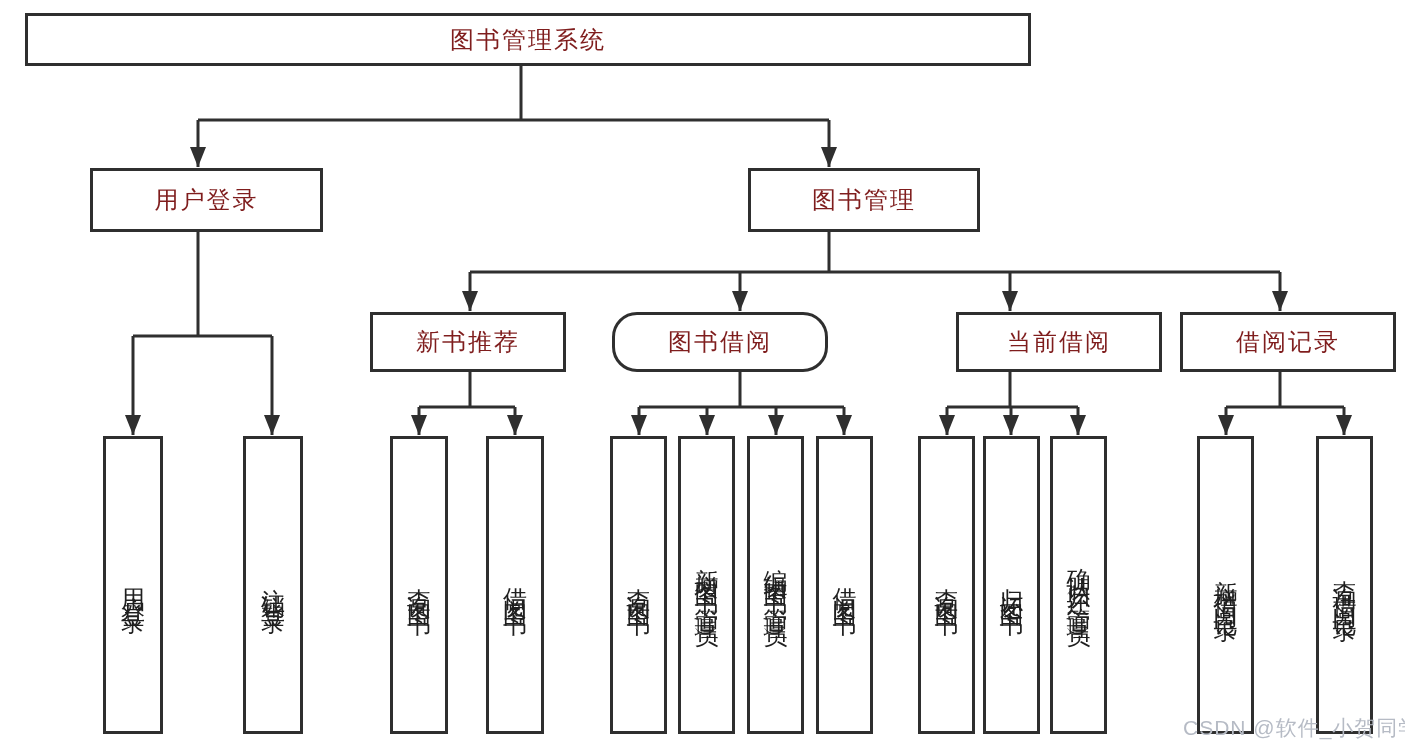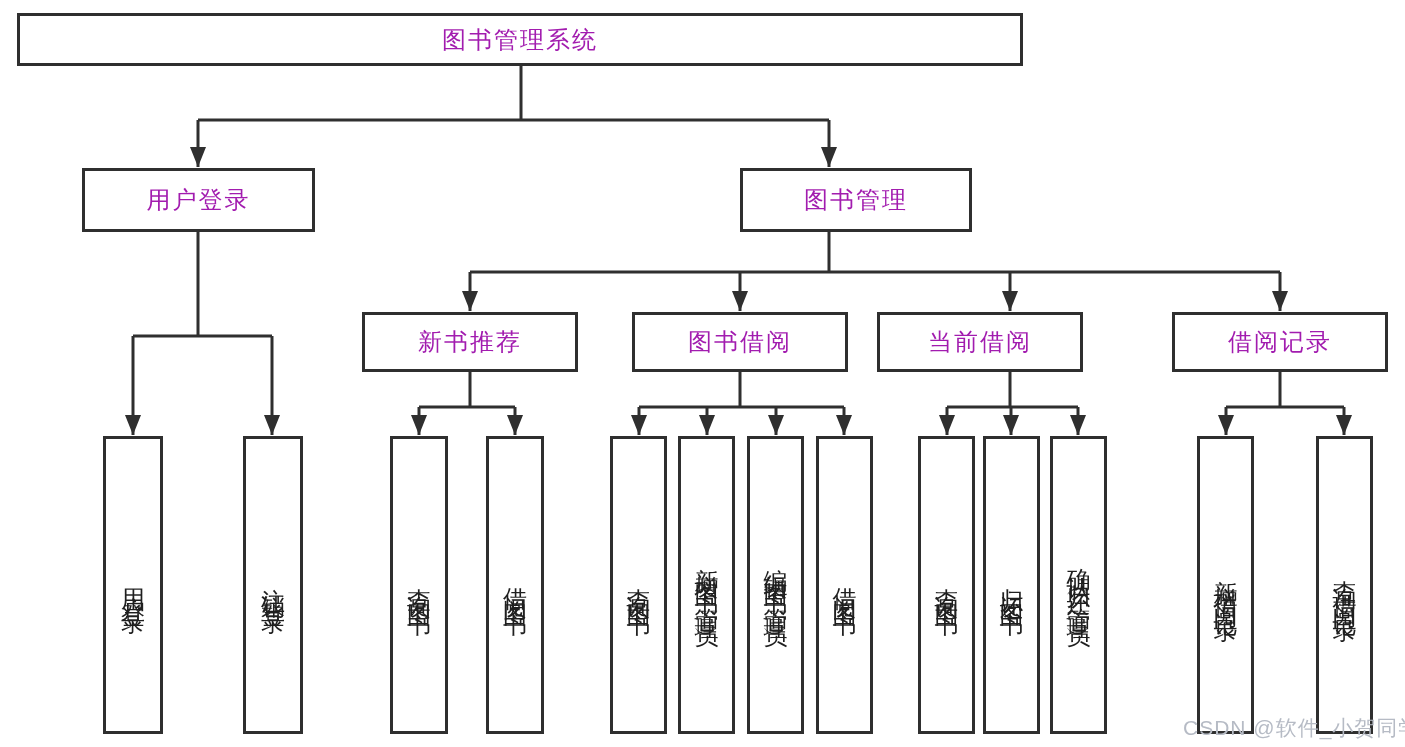--- a/index.html
+++ b/index.html
@@ -24,22 +24,23 @@
   .node {
     position: absolute;
     box-sizing: border-box;
     border: 3px solid #2f2f2f;
     background: #ffffff;
     display: flex;
     align-items: center;
     justify-content: center;
     font-size: 24px;
     letter-spacing: 2px;
-    color: #a21caf;
+    color: #7f1d1d;
     z-index: 2;
+    margin-left: 8px;
   }
   .leaf {
     position: absolute;
     box-sizing: border-box;
     border: 3px solid #2f2f2f;
     background: #ffffff;
     display: flex;
     align-items: center;
     justify-content: center;
     color: #1f1f1f;
@@ -112,23 +113,23 @@
       <line x1="1226" y1="407" x2="1226" y2="435" marker-end="url(#arw)"></line>
       <line x1="1344" y1="407" x2="1344" y2="435" marker-end="url(#arw)"></line>
     </g>
   </svg>
 
   <div class="node" style="left:17px; top:13px; width:1006px; height:53px;">图书管理系统</div>
 
   <div class="node" style="left:82px; top:168px; width:233px; height:64px;">用户登录</div>
   <div class="node" style="left:740px; top:168px; width:232px; height:64px;">图书管理</div>
 
-  <div class="node" style="left:362px; top:312px; width:216px; height:60px;">新书推荐</div>
-  <div class="node" style="left:632px; top:312px; width:216px; height:60px;">图书借阅</div>
-  <div class="node" style="left:877px; top:312px; width:206px; height:60px;text-align:center;">当前借阅</div>
+  <div class="node" style="left:362px; top:312px; width:196px; height:60px;">新书推荐</div>
+  <div class="node" style="left:604px; top:312px; width:216px; height:60px;border-radius:25px;">图书借阅</div>
+  <div class="node" style="left:948px; top:312px; width:206px; height:60px;text-align:center;">当前借阅</div>
   <div class="node" style="left:1172px; top:312px; width:216px; height:60px;">借阅记录</div>
 
   <div class="leaf" style="left:103px; width:60px;">
     <span class="vtext">用户登录</span>
   </div>
   <div class="leaf" style="left:243px; width:60px;">
     <span class="vtext">注销登录</span>
   </div>
 
   <div class="leaf" style="left:390px; width:58px;">

